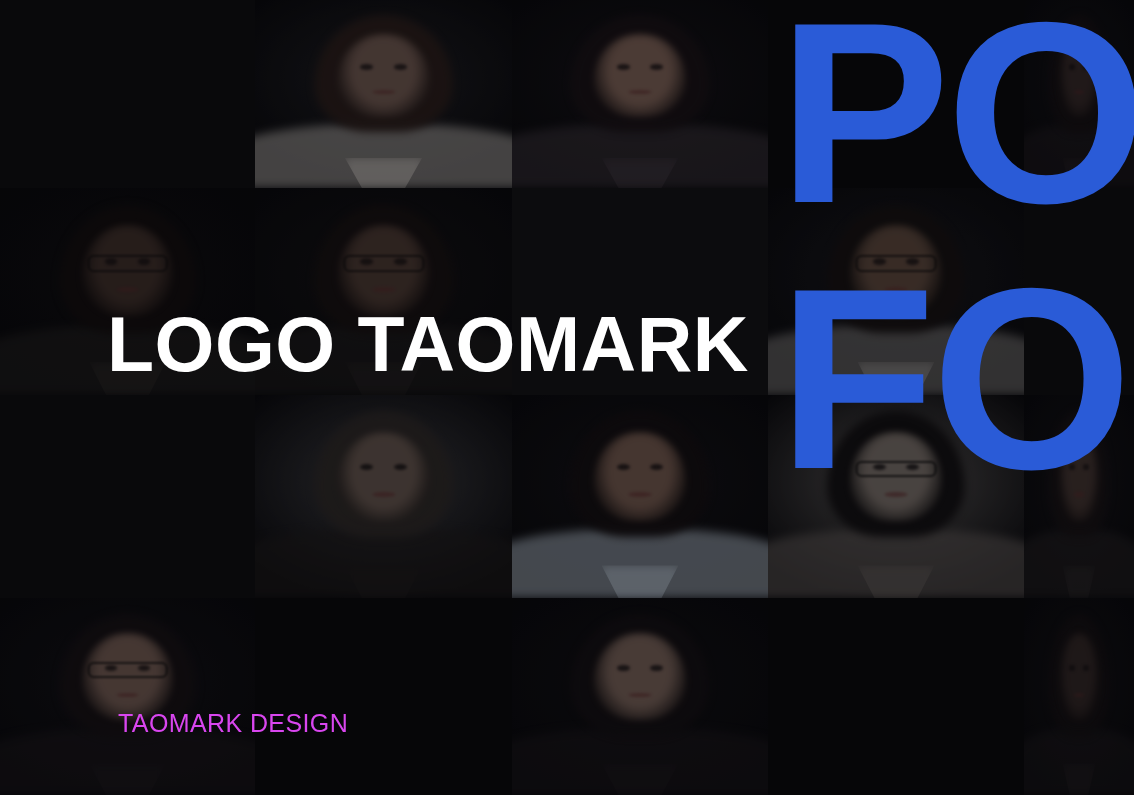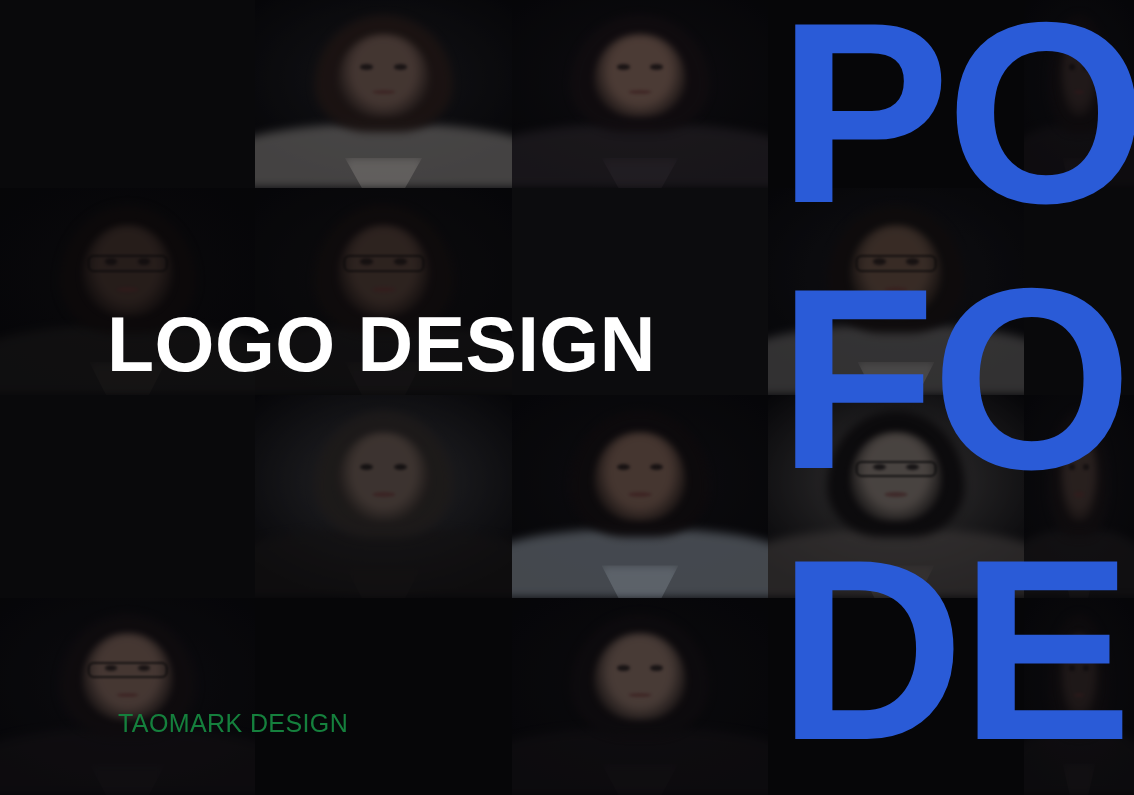--- a/index.html
+++ b/index.html
@@ -340,21 +340,20 @@
           <div class="mouth" style="width: 9%; height: 2.2%; top: 48%; background: rgba(90, 38, 38, 0.85); opacity: 0.45;"></div>
           <div class="shirt" style="width: 30%; height: 16%; background: rgb(34, 30, 31); opacity: 0.5; clip-path: polygon(0px 0px, 100% 0px, 78% 100%, 22% 100%);"></div>
         </div>
       </div>
     </div>
   <div class="mosaic-wash"></div>
 
   <div class="blue-letters">
     <div class="blue-row r1" style="color: rgb(42, 91, 215);">PO</div>
     <div class="blue-row r2" style="color: rgb(42, 91, 215);">FO</div>
-    <div class="blue-row r3" style="color: rgb(42, 91, 215);">DE</div>
   </div>
 
-  <div class="headline" style="color: rgb(255, 255, 255);">LOGO DESIGN</div>
-
-
-  <div class="footer-brand" style="color: #15803d;">TAOMARK DESIGN</div>
+  <div class="headline" style="color: rgb(255, 255, 255);">LOGO TAOMARK</div>
+
+
+  <div class="footer-brand" style="color: #d946ef;">TAOMARK DESIGN</div>
 
 </div>
 
 </body></html>

